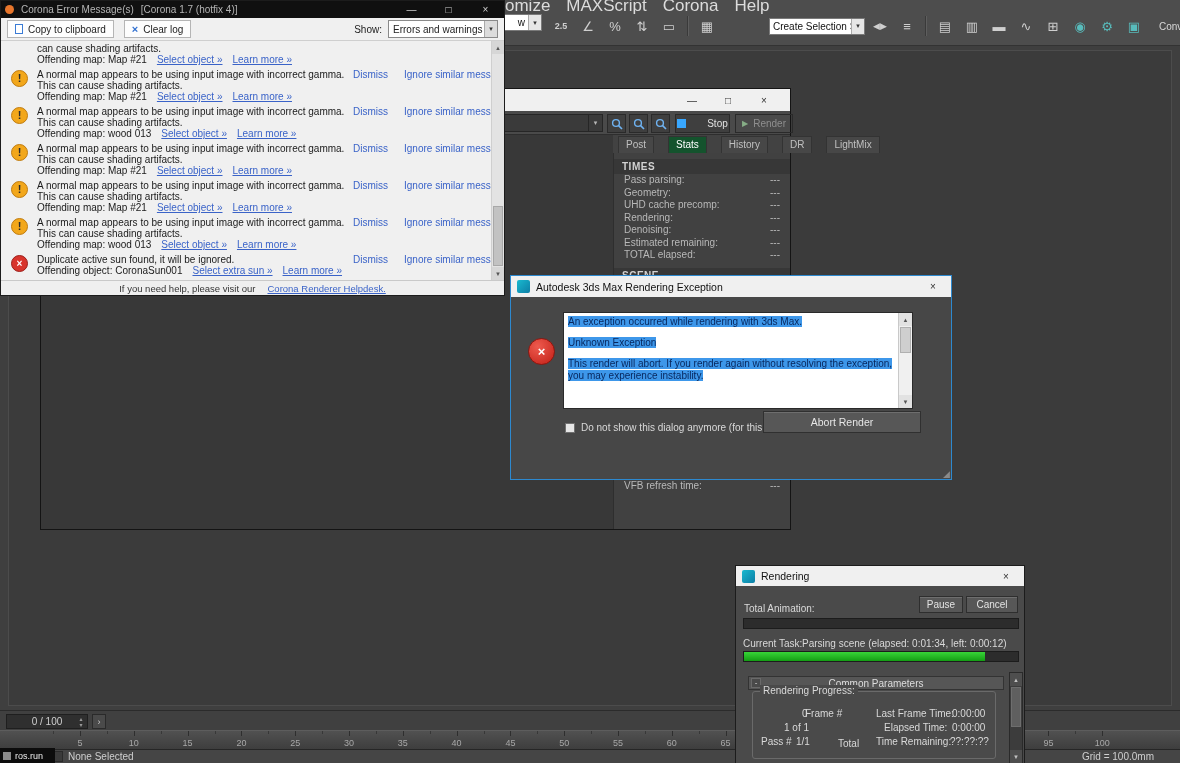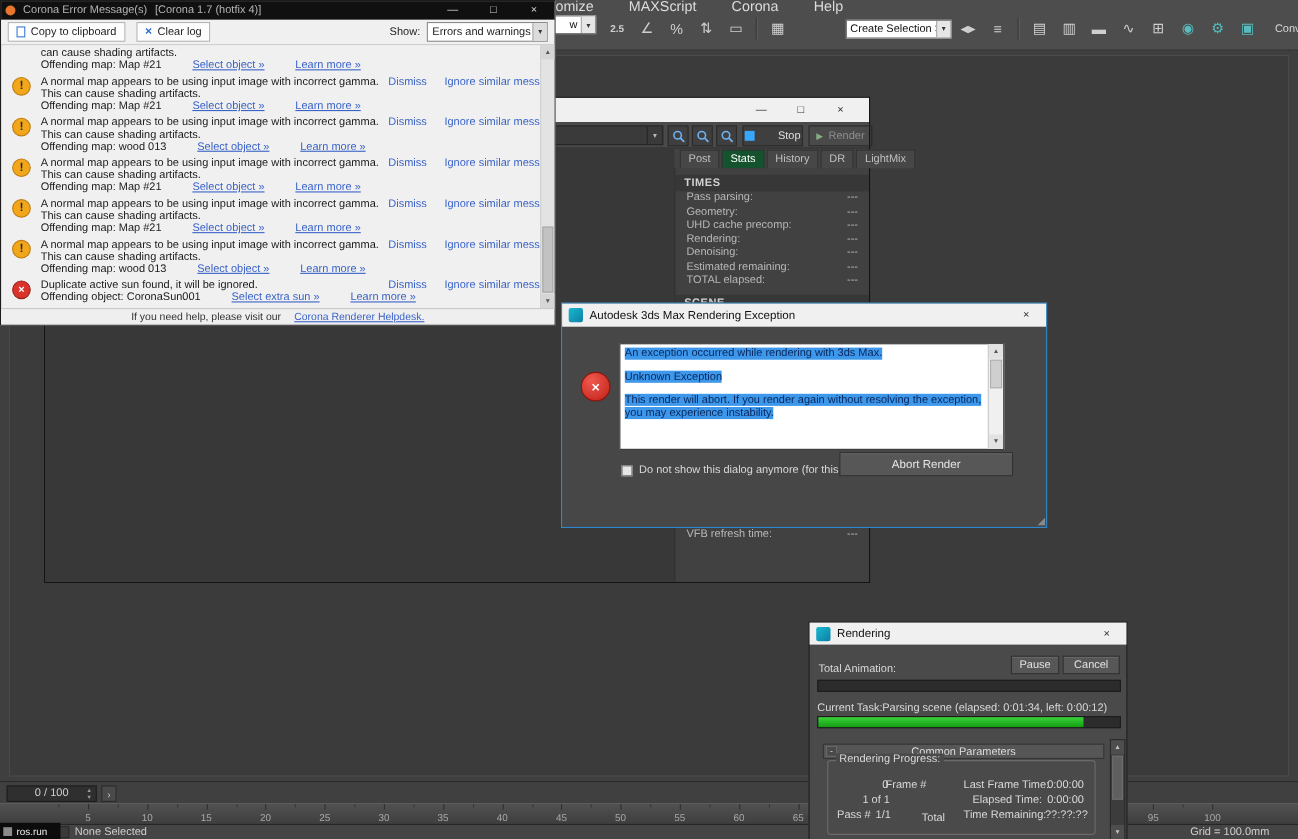--- a/index.html
+++ b/index.html
@@ -2,21 +2,21 @@
 <html><head>
 <meta charset="utf-8">
 <style>
   *{margin:0;padding:0;box-sizing:border-box;}
   html,body{width:1180px;height:763px;overflow:hidden;background:#3f3f3f;
     font-family:"Liberation Sans","DejaVu Sans",sans-serif;font-size:10px;color:#ddd;}
   #root{position:absolute;inset:0;width:1180px;height:763px;overflow:hidden;}
 
   
   .max-top{position:absolute;left:0;top:0;width:1180px;height:46px;background:#4d4d4d;border-bottom:1px solid #333;z-index:2;}
-  .menubar{position:absolute;left:505px;top:0;display:flex;gap:32px;color:#dcdcdc;font-size:13px;line-height:12px;}
+  .menubar{position:absolute;left:505px;top:0;display:flex;gap:16px;color:#dcdcdc;font-size:17px;line-height:12px;}
   .iconrow{position:absolute;left:549px;top:13px;height:26px;display:flex;align-items:center;gap:3px;}
   .tb-icon{width:24px;height:24px;display:flex;align-items:center;justify-content:center;color:#cfcfcf;font-size:13px;}
   .tb-icon.sm{font-size:9px;font-weight:bold;}
   .tb-icon.teal{color:#58bcbc;}
   .tb-sep{width:2px;height:20px;border-left:1px solid #3a3a3a;border-right:1px solid #5e5e5e;margin:0 3px;}
   .tb-spacer{width:44px;}
   .tb-combo{width:96px;height:17px;background:#fff;border:1px solid #7a7a7a;color:#111;font-size:10px;display:flex;align-items:center;padding-left:3px;position:relative;overflow:hidden;white-space:nowrap;}
   .tb-combo .arrow{position:absolute;right:0;top:0;width:13px;height:100%;background:#e6e6e6;border-left:1px solid #aaa;display:flex;align-items:center;justify-content:center;font-size:7px;color:#333;}
   .tb-label{color:#d8d8d8;font-size:10px;margin-left:10px;}
   .refcoord{position:absolute;left:496px;top:14px;width:46px;height:17px;background:#fff;border:1px solid #7a7a7a;font-size:10px;color:#111;display:flex;align-items:center;justify-content:flex-end;padding-right:16px;}
@@ -51,21 +51,21 @@
   .vfb-title .win-btns{position:absolute;right:8px;top:0;height:22px;display:flex;}
   .vfb-toolbar{position:absolute;left:0;top:22px;right:0;height:24px;background:#4a4a4a;border-bottom:1px solid #2e2e2e;}
   .vfb-combo{position:absolute;left:430px;top:3px;width:132px;height:18px;background:#3a3a3a;border:1px solid #262626;}
   .vfb-combo .arrow{position:absolute;right:0;top:0;width:14px;height:100%;display:flex;align-items:center;justify-content:center;color:#b8b8b8;font-size:7px;border-left:1px solid #262626;}
   .zoom-btn{position:absolute;top:3px;width:19px;height:19px;background:#3f3f3f;border:1px solid #2a2a2a;display:flex;align-items:center;justify-content:center;}
   .stop-btn{position:absolute;left:634px;top:3px;width:55px;height:19px;background:#3f3f3f;border:1px solid #2a2a2a;color:#e0e0e0;display:flex;align-items:center;justify-content:center;gap:21px;}
   .stop-sq{width:9px;height:9px;background:#38a7ff;}
   .render-btn{position:absolute;left:694px;top:3px;width:58px;height:19px;border:1px solid #2a2a2a;color:#8f8f8f;display:flex;align-items:center;justify-content:center;gap:5px;}
   .render-play{color:#86ad86;font-size:8px;}
   .vfb-image{position:absolute;left:0;top:46px;width:572px;bottom:0;background:#383838;}
-  .vfb-tabs{position:absolute;left:577px;top:47px;height:17px;display:flex;gap:2px;}
+  .vfb-tabs{position:absolute;left:577px;top:47px;height:17px;display:flex;gap:14px;}
   .vfb-tab{padding:2px 7px;font-size:10px;color:#c0c0c0;background:#474747;border:1px solid #333;border-bottom:none;white-space:nowrap;}
   .vfb-tab.active{background:#14532d;color:#fff;}
   .vfb-stats{position:absolute;left:572px;top:64px;right:0;bottom:0;background:#414141;border-left:1px solid #2e2e2e;}
   .stats-header{height:15px;background:#373737;color:#d2d2d2;font-weight:bold;padding:2px 0 0 8px;letter-spacing:.5px;margin-top:6px;}
   .stats-row{display:flex;justify-content:space-between;padding:0 10px;height:12.5px;color:#b8b8b8;line-height:12.5px;}
   .refresh-row{position:absolute;left:0;right:0;bottom:38px;display:flex;justify-content:space-between;padding:0 10px;color:#b8b8b8;}
 
   
   .errwin{position:absolute;left:0;top:0;width:505px;height:296px;background:#f0f0f0;border:1px solid #1c1c1c;z-index:30;color:#1a1a1a;}
   .errwin-title{position:absolute;left:0;top:0;right:0;height:17px;background:#101010;color:#b5b5b5;display:flex;align-items:center;padding-left:4px;gap:7px;}
@@ -79,21 +79,21 @@
   .clear-ic{color:#2f6fd0;font-weight:bold;font-size:11px;}
   .show-wrap{margin-left:auto;display:flex;align-items:center;gap:6px;}
   .err-select{width:110px;height:18px;background:#fff;border:1px solid #8a8a8a;display:flex;align-items:center;padding-left:4px;position:relative;color:#222;}
   .err-select .arrow{position:absolute;right:0;top:0;width:13px;height:100%;background:#dcdcdc;border-left:1px solid #aaa;display:flex;align-items:center;justify-content:center;font-size:7px;color:#333;}
   .msg-list{position:absolute;left:0;top:40px;width:492px;bottom:15px;overflow:hidden;}
   .msg-row{position:relative;padding:2px 0 2px 36px;line-height:11px;}
   .msg-icon{position:absolute;left:10px;top:3px;width:17px;height:17px;border-radius:50%;display:flex;align-items:center;justify-content:center;font-weight:bold;}
   .msg-icon.warning{background:#f2a71b;border:1px solid #c07c10;color:#2b2b2b;font-size:11px;}
   .msg-icon.error{background:#d8342c;border:1px solid #9c1f1a;color:#fff;font-size:10px;}
   .msg-text{width:315px;}
-  .msg-off{display:flex;gap:28px;white-space:nowrap;}
+  .msg-off{display:flex;gap:10px;white-space:nowrap;}
   a.lnk{color:#3a63c8;text-decoration:underline;cursor:pointer;}
   .msg-actions{position:absolute;left:352px;top:2px;display:flex;gap:16px;white-space:nowrap;}
   .msg-actions a{color:#3a63c8;cursor:pointer;}
   .errwin-footer{position:absolute;left:0;bottom:0;right:0;height:15px;background:#efefef;border-top:1px solid #c9c9c9;display:flex;align-items:center;justify-content:center;gap:12px;font-size:9.5px;color:#333;}
   .err-scroll{position:absolute;right:0;top:40px;width:13px;bottom:15px;background:#e3e3e3;border-left:1px solid #cfcfcf;}
   .scr-arrow{position:absolute;left:0;width:12px;height:13px;background:#d6d6d6;color:#555;font-size:6px;display:flex;align-items:center;justify-content:center;}
   .err-scroll .up{top:0;}
   .err-scroll .down{bottom:0;}
   .err-scroll .thumb{position:absolute;left:1px;width:10px;bottom:14px;height:60px;background:#c2c2c2;border:1px solid #a8a8a8;}
 

